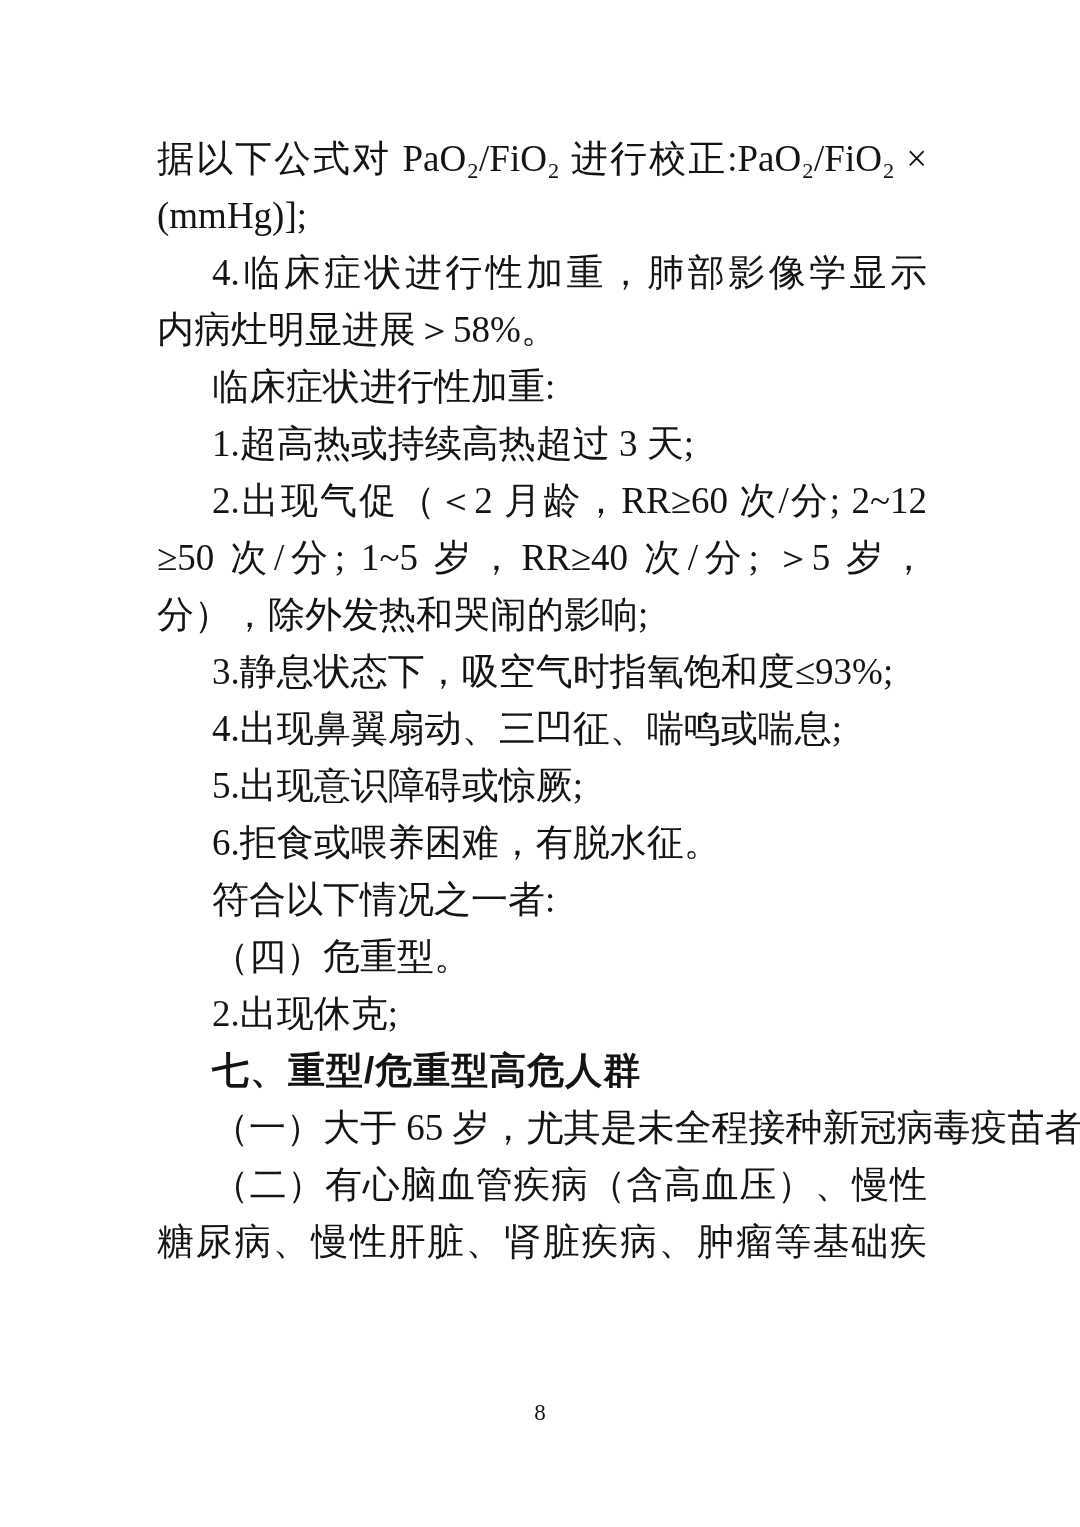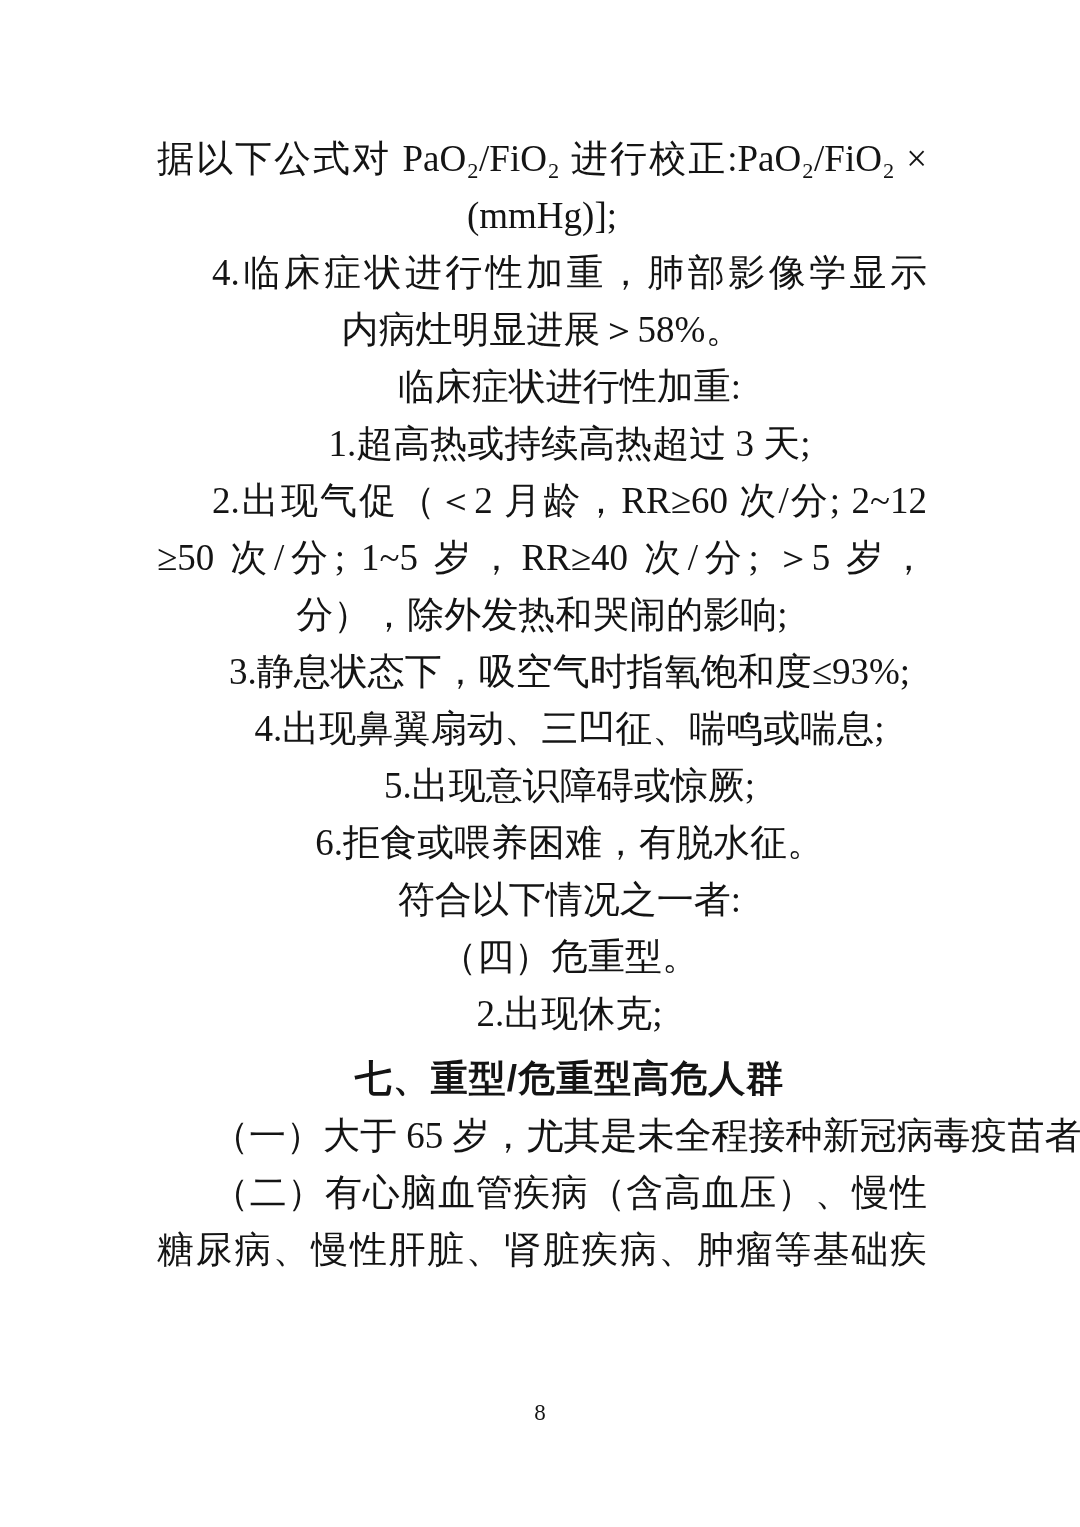--- a/index.html
+++ b/index.html
@@ -19,35 +19,34 @@
     top: 130px;
     width: 770px;
     font-family: "Liberation Serif", "DejaVu Serif", serif;
     font-size: 37px;
     color: #141414;
   }
   .line {
     height: 57px;
     line-height: 57px;
     white-space: nowrap;
-    text-align: center;
+    text-align: left;
   }
   .line.fill {
     white-space: normal;
     text-align: justify;
     text-align-last: justify;
     height: 57px;
     overflow: hidden;
   }
   .line.indent { text-indent: 55px; }
   .line.bold {
     font-weight: bold;
     font-family: "Liberation Sans", "DejaVu Sans", sans-serif;
     letter-spacing: 1px;
-    margin-top: 8px;
   }
   .footer {
     position: absolute;
     left: 0;
     top: 1400px;
     width: 1080px;
     text-align: center;
     font-family: "Liberation Serif", "DejaVu Serif", serif;
     font-size: 23px;
     color: #141414;

